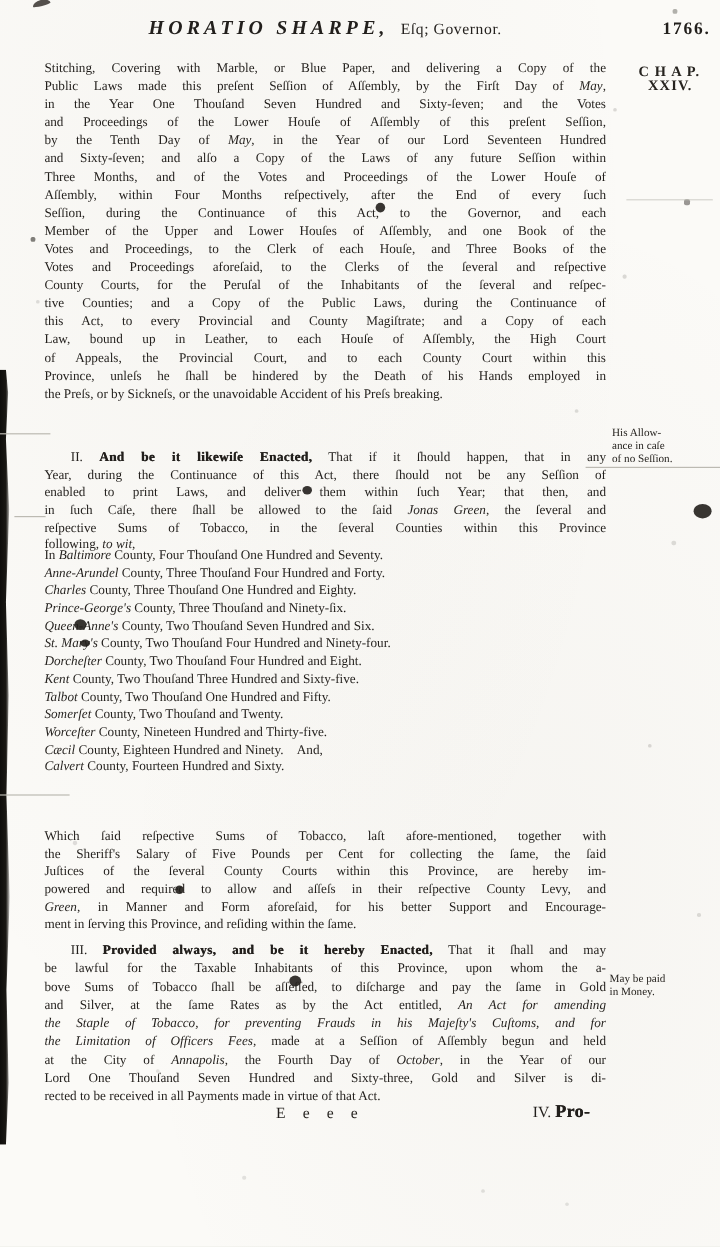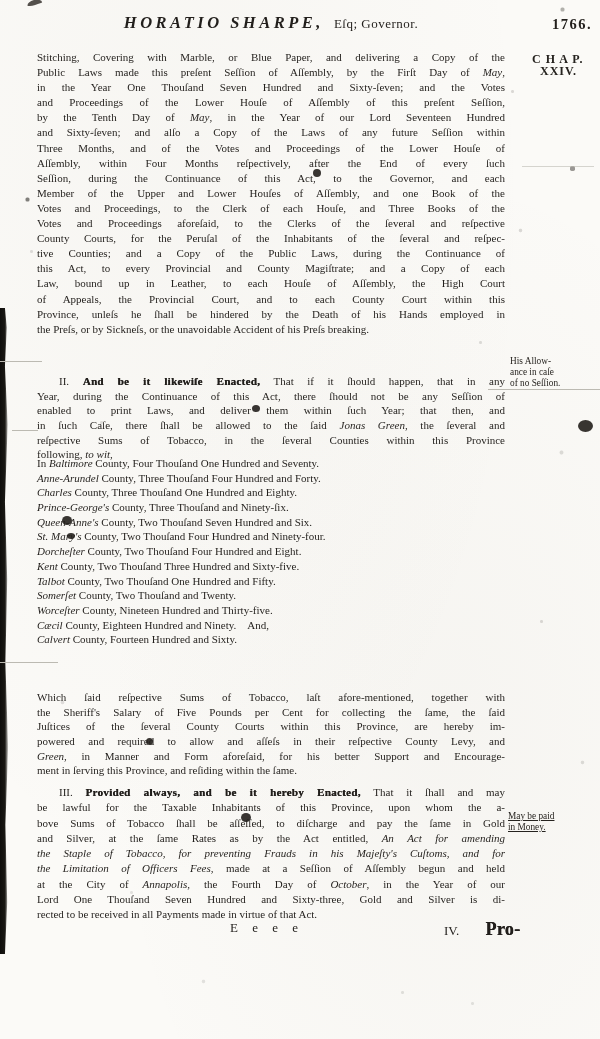--- a/index.html
+++ b/index.html
@@ -31,25 +31,25 @@
   #para-levy .line{height:14.7px;line-height:14.7px;}
   #para-section-3{top:785px;}
   #para-section-3 .line{height:15.25px;line-height:15.25px;}
   .bl{font-weight:bold;letter-spacing:0.3px;text-shadow:0.3px 0 currentColor;}
   i{font-style:italic;}
   
   .mnote{position:absolute;font-size:9.3px;line-height:10.8px;width:82px;color:#26231f;}
   #note-chapter{left:532px;top:53px;font-size:12px;font-weight:bold;letter-spacing:1px;line-height:12px;}
   #note-chapter .mn-line:nth-child(2){padding-left:8px;}
   #note-allowance{left:510px;top:356px;}
-  #note-payment{left:508px;top:811px;text-decoration:underline;}
+  #note-payment{left:508px;top:811px;}
   
   .signature{position:absolute;left:230px;top:920px;font-size:13px;letter-spacing:4px;word-spacing:3px;}
   .catchword{position:absolute;left:444px;top:919px;font-size:13px;}
-  .catchword .bl{font-size:18px;margin-left:23px;}
+  .catchword .bl{font-size:15px;}
   
   .binding{position:absolute;left:0;top:308px;width:9px;height:646px;
     background:linear-gradient(90deg,#0e0d0b 0%,#1a1814 55%,rgba(26,24,20,0) 100%);
     clip-path:polygon(0 0,55% 0,75% 3%,55% 9%,85% 18%,55% 30%,80% 42%,60% 55%,90% 68%,60% 80%,80% 92%,55% 100%,0 100%);}
   .scanline{position:absolute;height:1px;background:#bcbab2;}
   .blot{position:absolute;background:#1c1916;border-radius:50%;opacity:0.88;}
   .specks{position:absolute;left:0;top:0;width:1px;height:1px;background:transparent;border-radius:50%;
     box-shadow:
       520px 230px 0 1.2px rgba(50,46,40,.16), 92px 132px 0 1px rgba(50,46,40,.13),
       480px 342px 0 1px rgba(50,46,40,.15), 62px 702px 0 1.3px rgba(50,46,40,.14),

